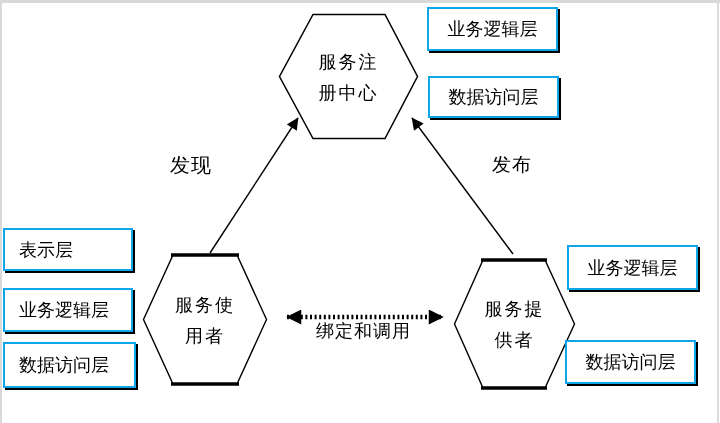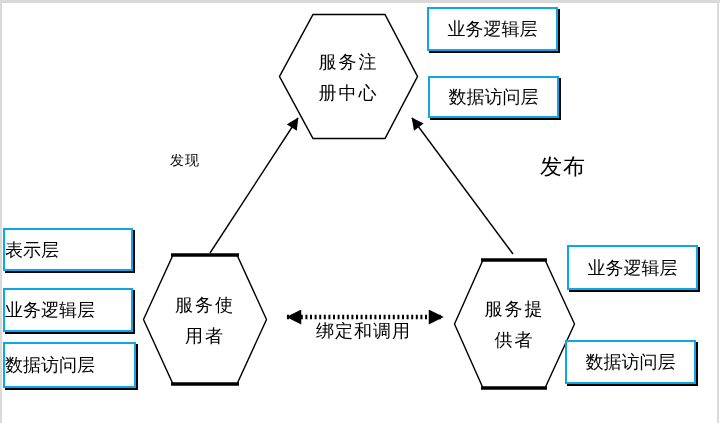--- a/index.html
+++ b/index.html
@@ -37,21 +37,21 @@
     position: absolute;
     box-sizing: border-box;
     background: #fff;
     border: 2px solid #0ea5e9;
     box-shadow: 2px 2px 0 #000;
     display: flex; align-items: center;
     font-size: 18px;
     white-space: nowrap;
   }
   .lbox.centered { justify-content: center; }
-  .lbox.leftpad  { }
+  .lbox.leftpad  { padding-left: 14px; }
 
   .edge-label {
     position: absolute;
     font-size: 18px;
     letter-spacing: 1px;
     white-space: nowrap;
   }
 
   .arrows { position: absolute; left: 0; top: 0; }
 </style>
@@ -105,22 +105,22 @@
       </marker>
       <marker id="ah-big" viewBox="0 0 10 10" refX="9.5" refY="5" markerUnits="userSpaceOnUse" markerWidth="19" markerHeight="15" orient="auto-start-reverse">
         <path d="M0 0 L10 5 L0 10 z" fill="#000"></path>
       </marker>
     </defs>
     <line x1="210" y1="253" x2="298" y2="118" stroke="#000" stroke-width="1.4" marker-end="url(#ah-small)"></line>
     <line x1="513" y1="254" x2="412" y2="118" stroke="#000" stroke-width="1.4" marker-end="url(#ah-small)"></line>
     <line x1="287" y1="317" x2="443" y2="317" stroke="#000" stroke-width="4.5" stroke-dasharray="2 2.6" marker-start="url(#ah-big)" marker-end="url(#ah-big)"></line>
   </svg>
 
-  <div class="edge-label" style="left:170px; top:152px; font-size:14px;">发现</div>
-  <div class="edge-label" style="left:492px; top:152px; font-size:22px;margin-left:48px;">发布</div>
+  <div class="edge-label" style="left:170px; top:152px; font-size:20px;">发现</div>
+  <div class="edge-label" style="left:492px; top:152px; font-size:19px;">发布</div>
   <div class="edge-label" style="left:316px; top:319px;">绑定和调用</div>
 
   <div class="lbox centered" style="left:427px; top:7px;  width:131px; height:44px;">
     <span>业务逻辑层</span>
   </div>
   <div class="lbox centered" style="left:428px; top:76px; width:131px; height:42px;">
     <span>数据访问层</span>
   </div>
 
   <div class="lbox leftpad" style="left:3px; top:228px; width:130px; height:43px;">

